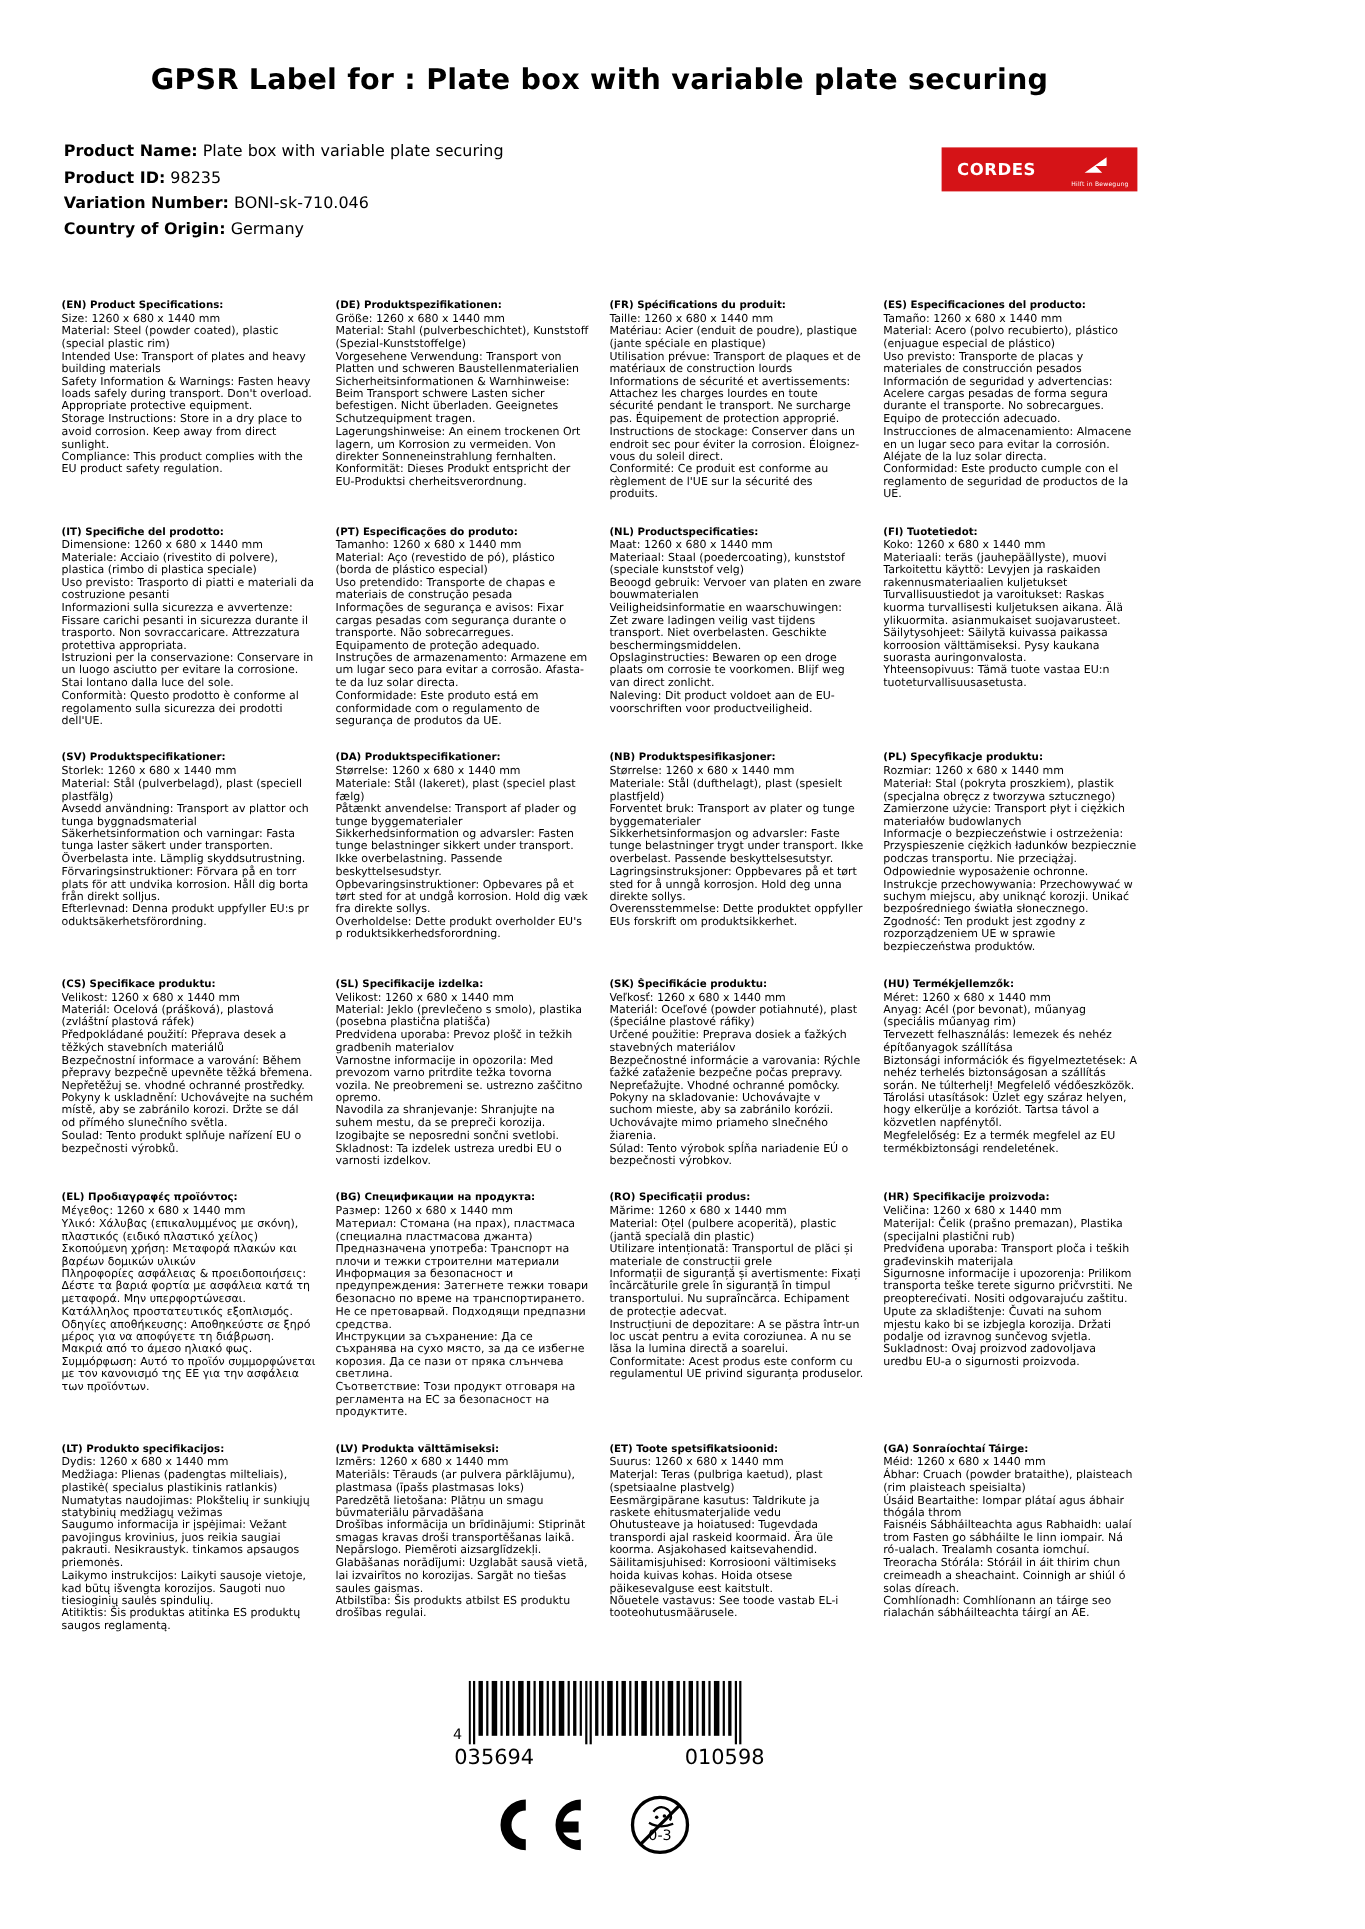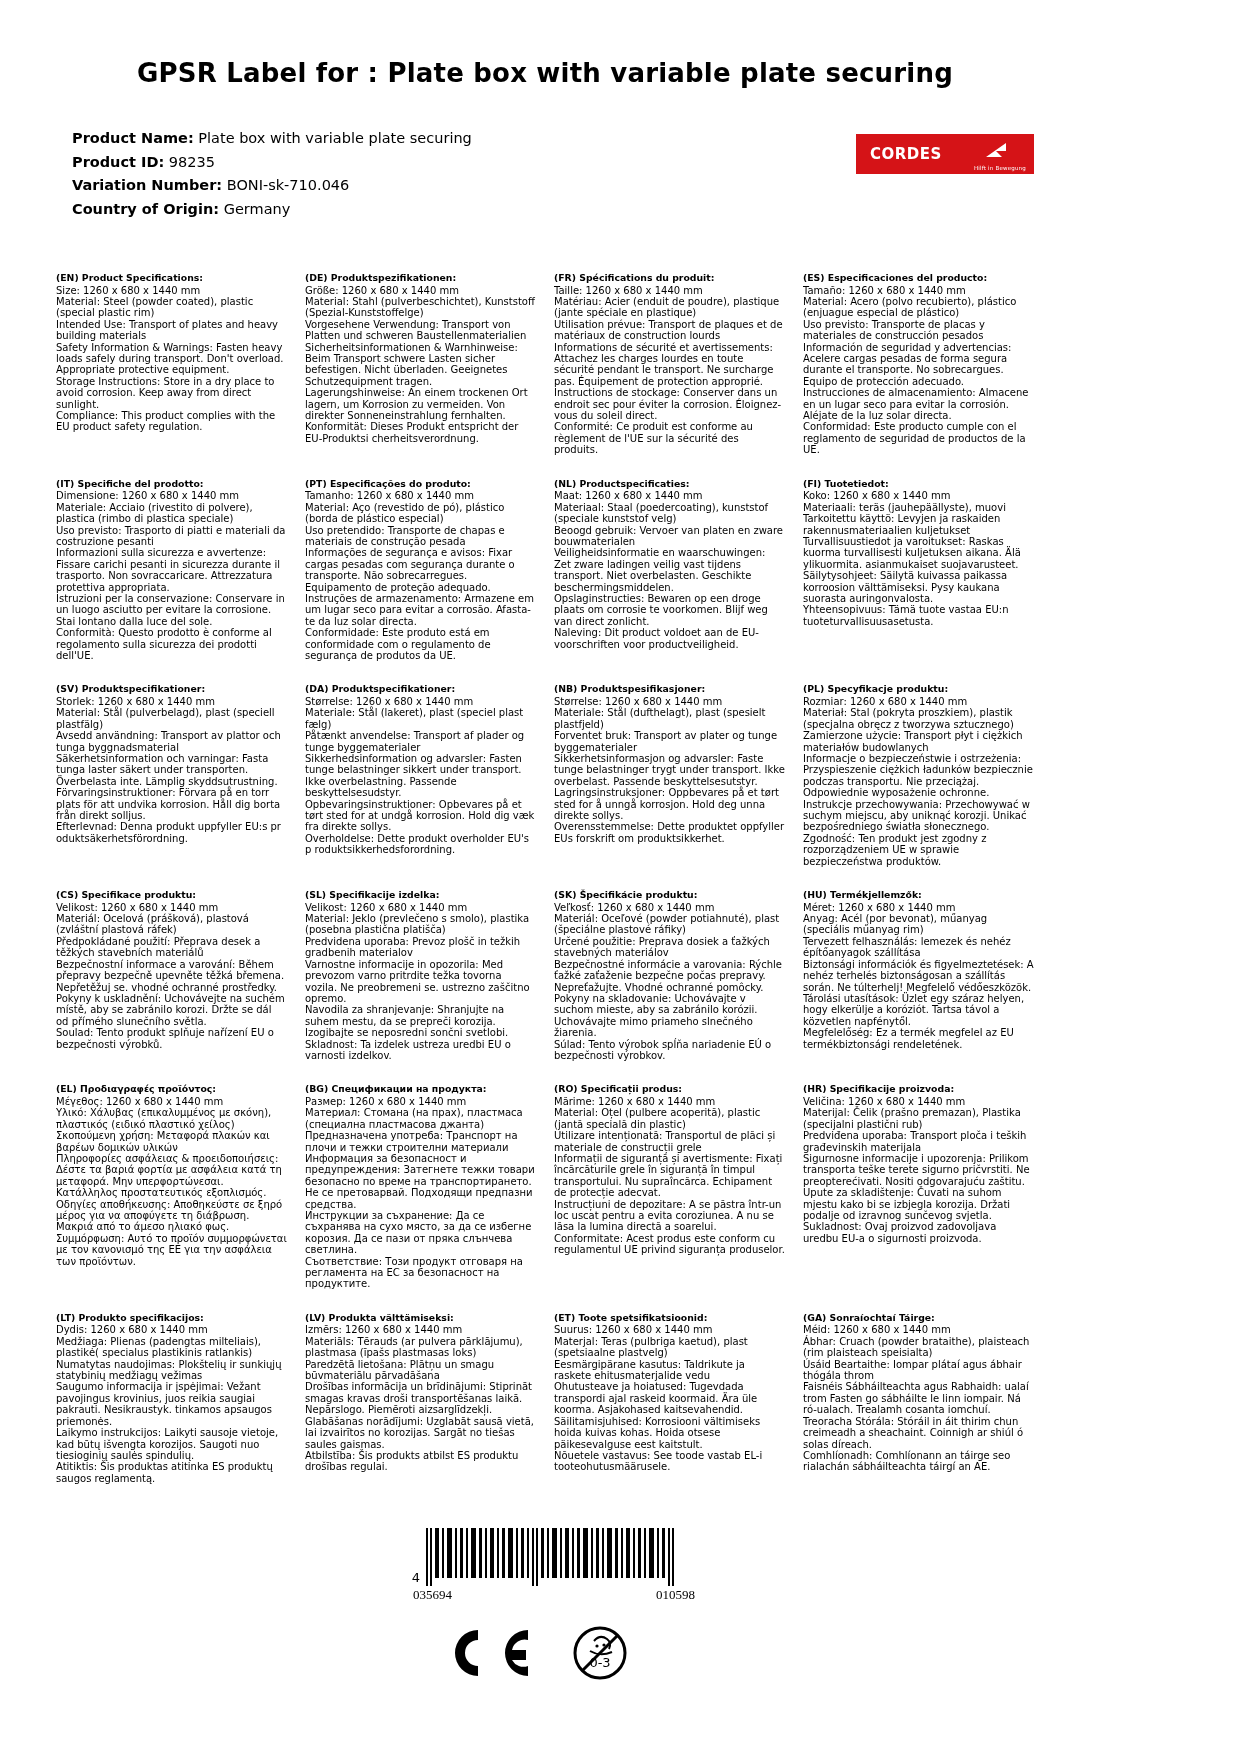--- a/index.html
+++ b/index.html
@@ -32,21 +32,21 @@
   .header-block {
     position: relative;
     margin-bottom: 34px;
     min-height: 110px;
   }
   .meta-list {
     font-size: 14.5px;
     line-height: 20.5px;
   }
   .meta-row {
-    margin: 0 0 3px 16px;
+    margin: 0 0 3px 2px;
   }
   .meta-label {
     font-weight: bold;
   }
   .meta-value {
     font-weight: normal;
   }
   .logo {
     position: absolute;
     top: 6px;
@@ -131,25 +131,24 @@
     padding-bottom: 1px;
   }
   .barcode-bars {
     height: 58px;
     display: block;
   }
   .barcode-numbers {
     width: 300px;
     display: flex;
     justify-content: space-between;
-    font-size: 13px;
+    font-size: 19px;
     margin-top: 1px;
     padding-left: 18px;
     box-sizing: border-box;
-    font-family: Liberation Serif, serif;
   }
   .marks {
     margin-top: 22px;
     display: flex;
     align-items: center;
     gap: 38px;
   }
   .ce-mark {
     display: block;
   }

